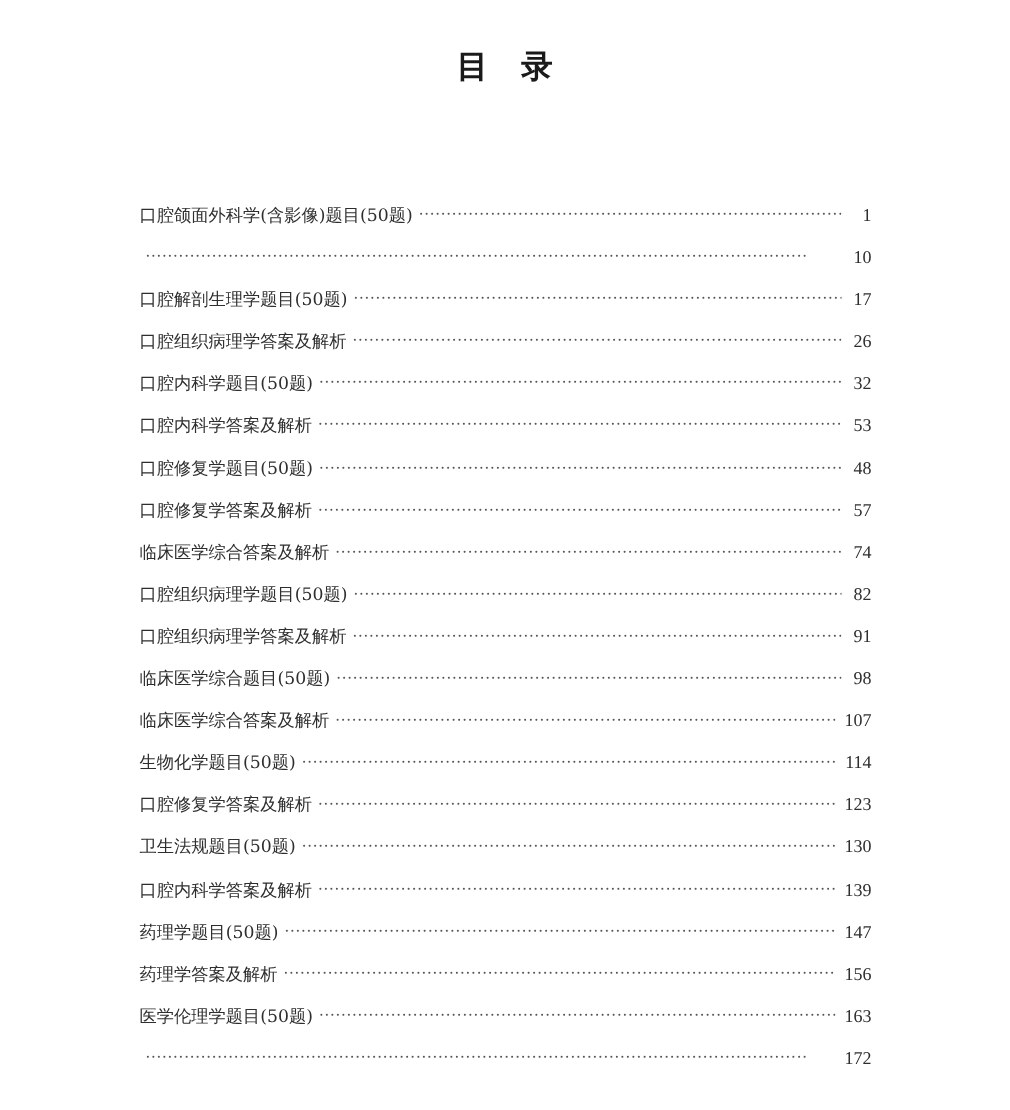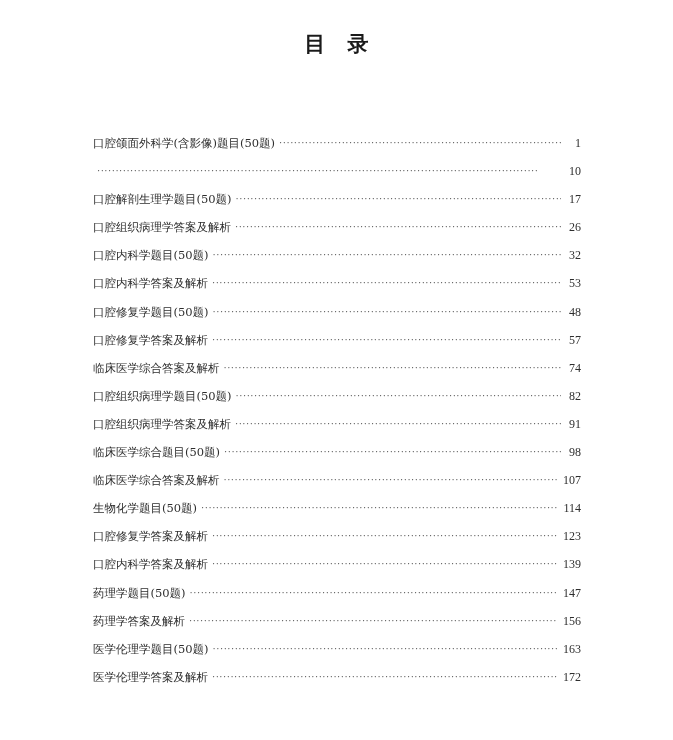--- a/index.html
+++ b/index.html
@@ -149,37 +149,41 @@
       <span class="toc-label">生物化学题目(50题)</span>
       <span class="toc-leader"></span>
       <span class="toc-page">114</span>
     </div>
   <div class="toc-row">
       <span class="toc-label">口腔修复学答案及解析</span>
       <span class="toc-leader"></span>
       <span class="toc-page">123</span>
     </div>
   <div class="toc-row">
+      <span class="toc-label">卫生法规题目(50题)</span>
+      <span class="toc-leader"></span>
+      <span class="toc-page">130</span>
+    </div>
+  <div class="toc-row">
       <span class="toc-label">口腔内科学答案及解析</span>
       <span class="toc-leader"></span>
       <span class="toc-page">139</span>
     </div>
   <div class="toc-row">
       <span class="toc-label">药理学题目(50题)</span>
       <span class="toc-leader"></span>
       <span class="toc-page">147</span>
     </div>
   <div class="toc-row">
       <span class="toc-label">药理学答案及解析</span>
       <span class="toc-leader"></span>
       <span class="toc-page">156</span>
     </div>
   <div class="toc-row">
       <span class="toc-label">医学伦理学题目(50题)</span>
       <span class="toc-leader"></span>
       <span class="toc-page">163</span>
     </div>
   <div class="toc-row">
-      <span class="toc-label">医学伦理学答案及解析</span>
       <span class="toc-leader"></span>
       <span class="toc-page">172</span>
     </div>
 </div>
 
 </body></html>

